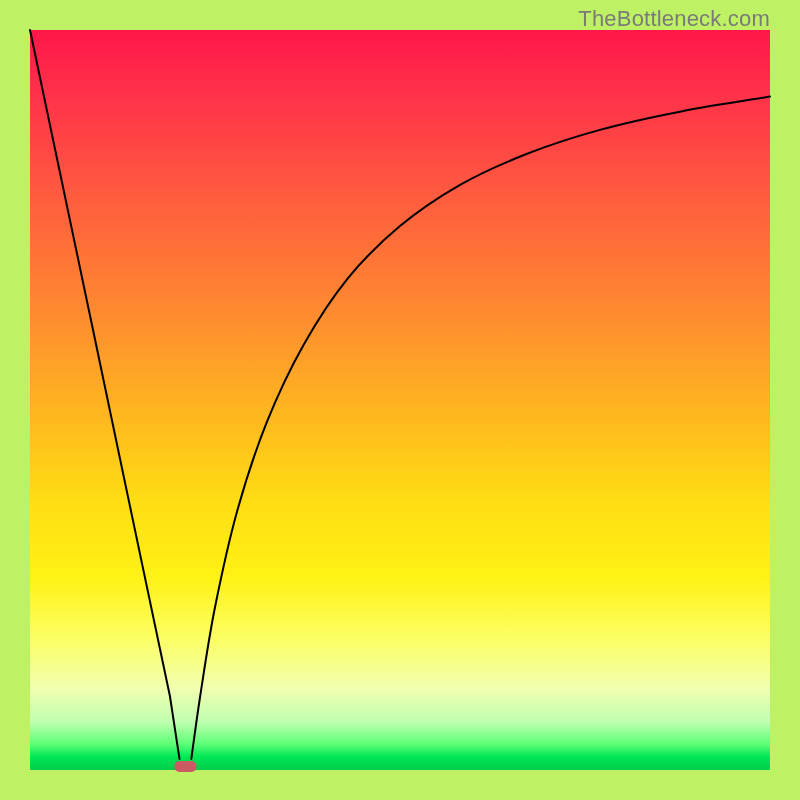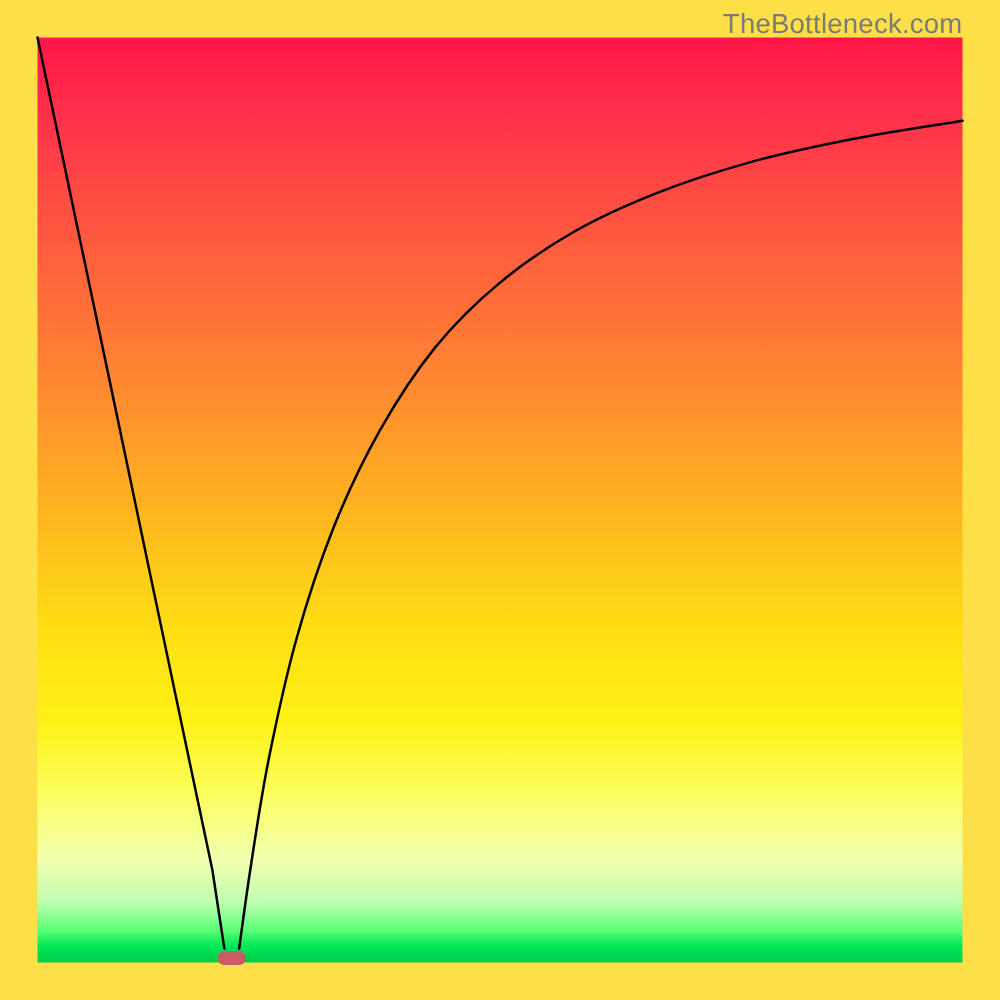--- a/index.html
+++ b/index.html
@@ -10,21 +10,21 @@
     background: #000000;
     overflow: hidden;
     font-family: Arial, Helvetica, sans-serif;
   }
   .frame {
     position: absolute;
     left: 0;
     top: 0;
     width: 800px;
     height: 800px;
-    background: #fde047;
+    background: #bef264;
   }
   .plot-area {
     position: absolute;
     left: 30px;
     top: 30px;
     width: 740px;
     height: 740px;
     
     background: linear-gradient(to bottom,
       #ff1749 0%,

